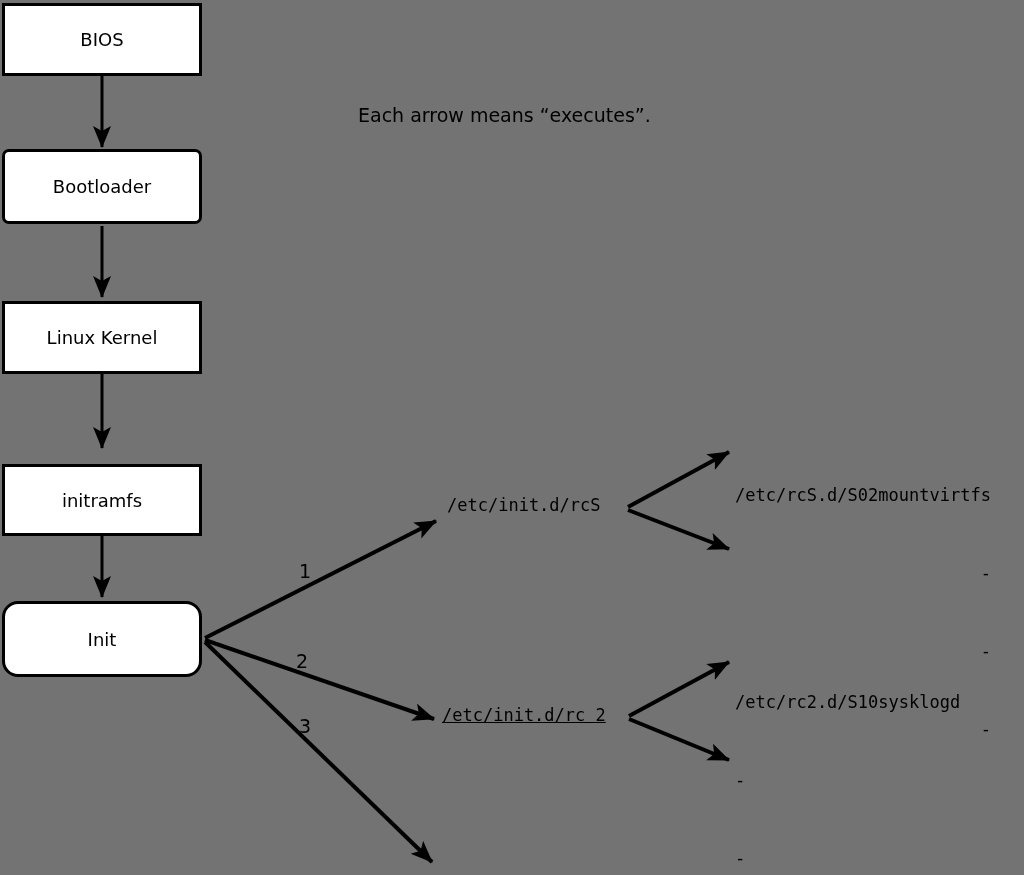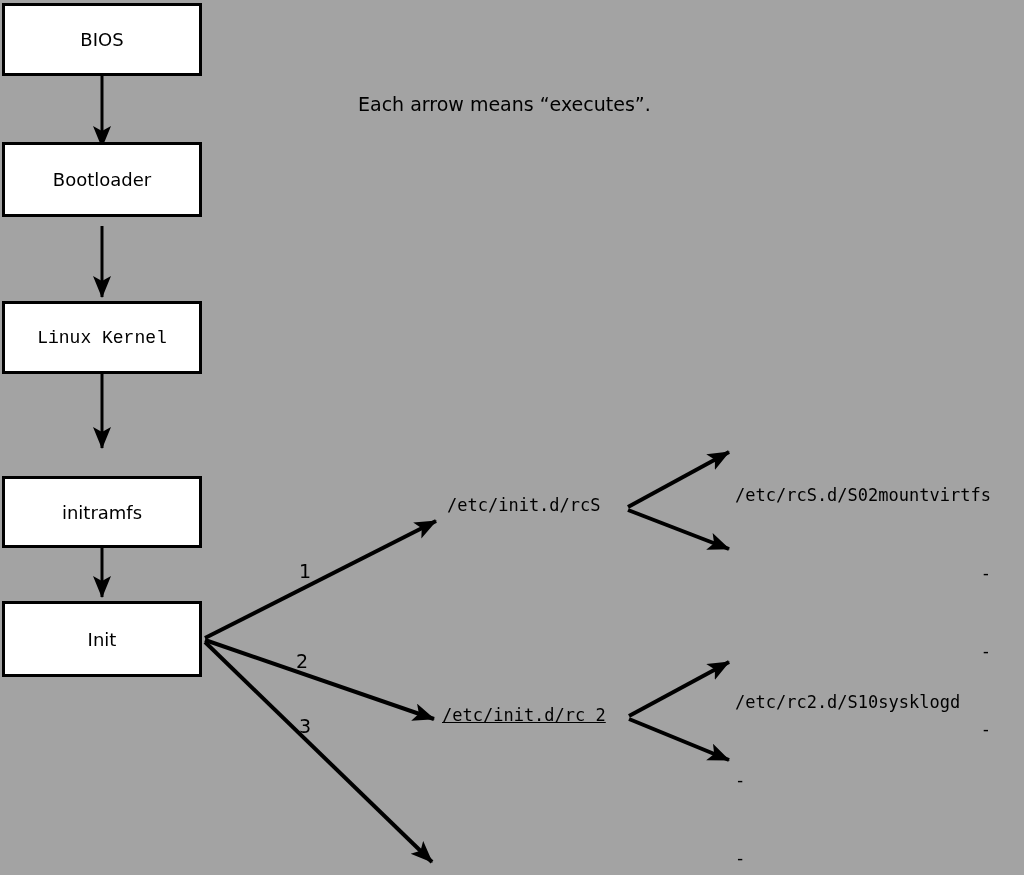--- a/index.html
+++ b/index.html
@@ -1,20 +1,20 @@
 <!DOCTYPE html>
 <html><head>
 <meta charset="utf-8">
 <style>
   html, body { margin: 0; padding: 0; background: #fff; }
   .canvas {
     position: relative;
     width: 1024px;
     height: 875px;
-    background: #a3a3a3;
+    background: #737373;
     color: #000000;
     font-family: "DejaVu Sans", sans-serif;
     overflow: hidden;
   }
   svg.overlay {
     position: absolute;
     left: 0; top: 0;
     width: 1024px; height: 875px;
   }
   .box {
@@ -22,28 +22,28 @@
     left: 2px;
     width: 194px;
     border: 3px solid #000;
     background: #fff;
     display: flex;
     align-items: center;
     justify-content: center;
     font-size: 18px;
   }
   .box-bios       { top: 3px;   height: 67px; }
-  .box-bootloader { top: 142px; height: 69px; }
-  .box-kernel     { top: 301px; height: 67px; font-family: Liberation Mono, monospace; }
-  .box-initramfs  { top: 476px; height: 66px; }
-  .box-init       { top: 601px; height: 70px; }
+  .box-bootloader { top: 149px; height: 69px; border-radius: 7px; }
+  .box-kernel     { top: 301px; height: 67px; }
+  .box-initramfs  { top: 464px; height: 66px; }
+  .box-init       { top: 601px; height: 70px; border-radius: 16px; }
 
   .note {
     position: absolute;
-    left: 358px; top: 93px;
+    left: 358px; top: 104px;
     font-size: 19px;
     white-space: pre;
   }
   .num {
     position: absolute;
     font-size: 19px;
   }
   .num-1 { left: 299px; top: 560px; }
   .num-2 { left: 296px; top: 650px; }
   .num-3 { left: 299px; top: 715px; }

